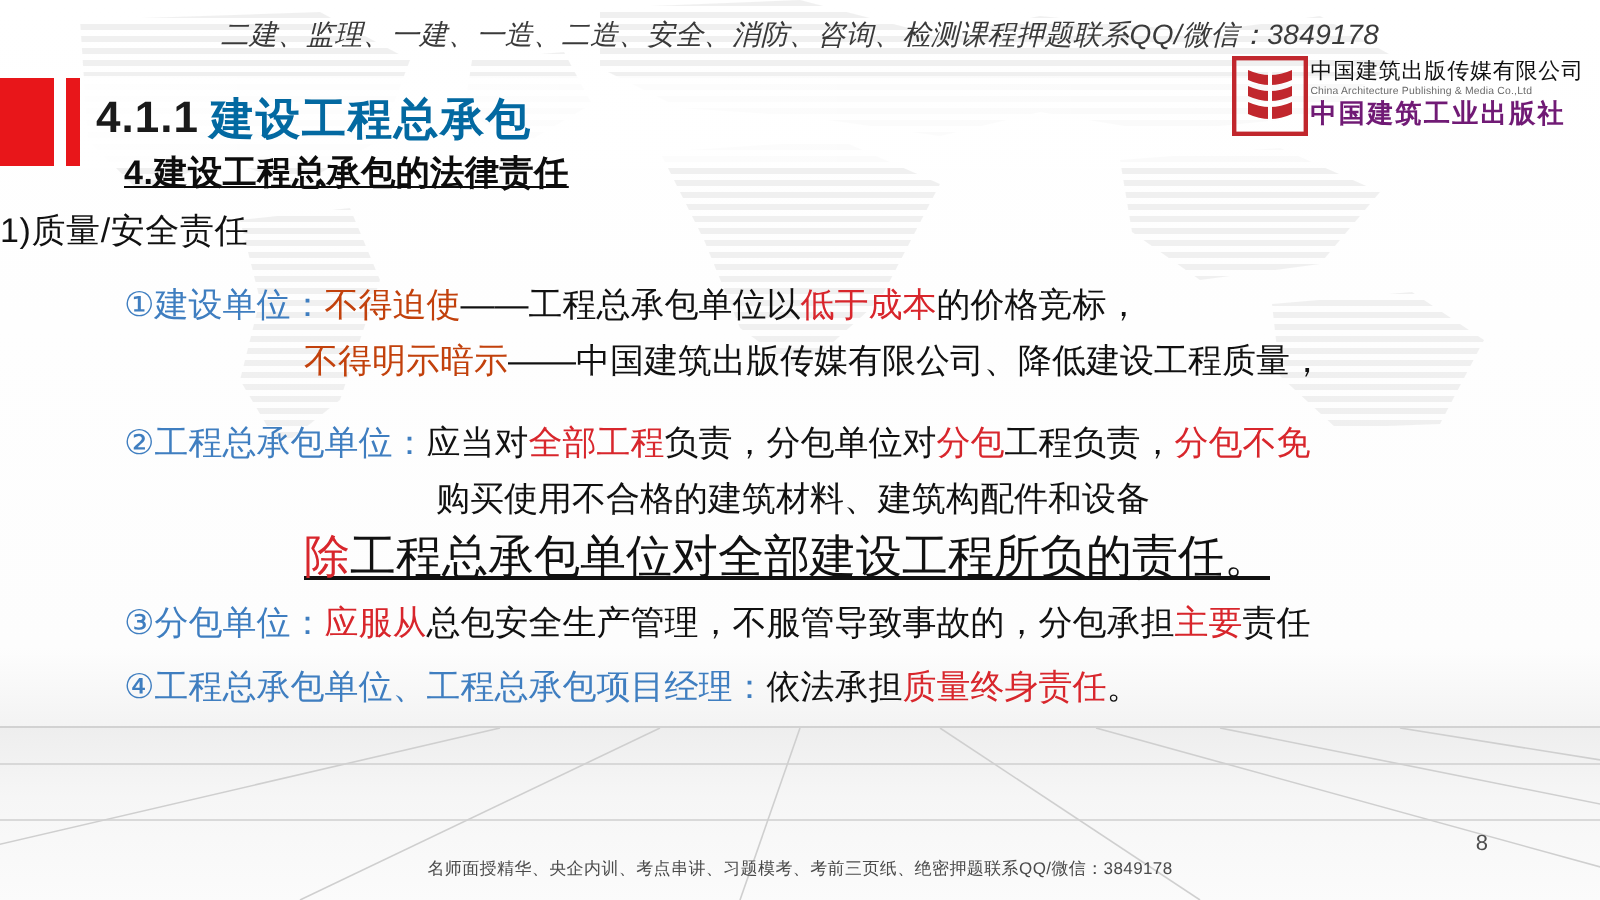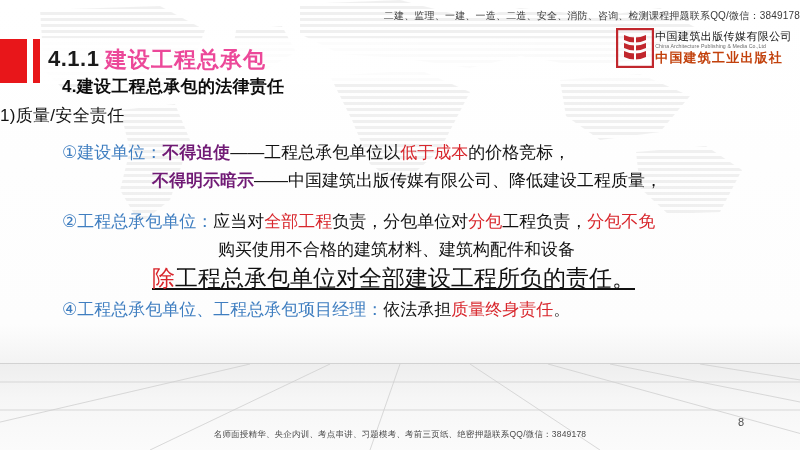--- a/index.html
+++ b/index.html
@@ -41,25 +41,26 @@
   .floor-top-line {
     position: absolute;
     left: 0; right: 0; bottom: 86px; height: 1px;
     background: #d2d2d2;
   }
 
   
   .top-watermark {
     position: absolute;
     top: 9px; left: 0; right: 0;
-    text-align: right;
-    font-size: 10px;
+    text-align: center;
+    font-size: 14px;
     color: #3a3a3a;
     letter-spacing: .2px;
     white-space: nowrap;
+    font-style: italic;
   }
 
   
   .header {
     position: absolute;
     left: 0; top: 38px;
     width: 800px; height: 46px;
   }
   .header-bg {
     position: absolute; inset: 0;
@@ -83,21 +84,21 @@
     font-size: 22px;
     font-weight: bold;
     color: #1a1a1a;
     letter-spacing: .5px;
   }
   .title-text {
     position: absolute;
     left: 105px; top: 7px;
     font-size: 22px;
     font-weight: bold;
-    color: #ec4899;
+    color: #0369a1;
     letter-spacing: 1px;
   }
 
   
   .logo {
     position: absolute;
     right: 8px; top: 26px;
     height: 44px;
     display: flex;
     align-items: center;
@@ -117,21 +118,21 @@
   }
   .logo-en {
     font-size: 5.2px;
     color: #6a6a6a;
     letter-spacing: .1px;
     white-space: nowrap;
     margin-top: 1px;
   }
   .logo-cn2 {
     font-size: 13px;
-    color: #c2410c;
+    color: #701a75;
     font-weight: bold;
     letter-spacing: 1.2px;
     white-space: nowrap;
     margin-top: 2px;
     font-family: "DejaVu Serif", "Liberation Serif", serif;
   }
 
   
   .body {
     position: absolute;
@@ -142,39 +143,40 @@
     white-space: nowrap;
     color: #111111;
   }
   .h-sub {
     padding-left: 62px;
     font-size: 17px;
     font-weight: bold;
     color: #0d0d0d;
     letter-spacing: .3px;
     line-height: 26px;
+    text-decoration: underline;
   }
   .h-item {
     font-size: 17px;
     color: #111111;
     letter-spacing: .3px;
     line-height: 28px;
     margin-top: 2px;
   }
   .p1  { padding-left: 62px;  margin-top: 9px;  line-height: 28px; font-size: 17px; }
   .p2  { padding-left: 152px; margin-top: 0;    line-height: 28px; font-size: 17px; }
   .p3  { padding-left: 218px; margin-top: 0;    line-height: 28px; font-size: 17px; }
   .p4  { padding-left: 62px;  margin-top: 13px; line-height: 28px; font-size: 17px; }
   .p5  { padding-left: 152px; margin-top: 0;    line-height: 28px; font-size: 23px; text-decoration: underline; }
   .p6  { padding-left: 62px;  margin-top: 6px;  line-height: 28px; font-size: 17px; }
   .p7  { padding-left: 62px;  margin-top: 4px;  line-height: 28px; font-size: 17px; }
 
   .c-blue   { color: #3f7ec0; }
   .c-red    { color: #d8262c; }
-  .c-purple { color: #701a75; font-weight: bold; }
+  .c-purple { color: #c2410c; }
   .c-black  { color: #111111; }
 
   
   .footer-watermark {
     position: absolute;
     left: 0; right: 0; bottom: 9px;
     text-align: center;
     font-size: 8.5px;
     color: #4a4a4a;
     letter-spacing: .2px;
@@ -261,20 +263,21 @@
     <div class="h-sub line">4.建设工程总承包的法律责任</div>
     <div class="h-item line">1)质量/安全责任</div>
 
     <div class="line p1"><span class="c-blue">①建设单位：</span><span class="c-purple">不得迫使</span><span class="c-black">——工程总承包单位以</span><span class="c-red">低于成本</span><span class="c-black">的价格竞标，</span></div>
     <div class="line p2"><span class="c-purple">不得明示暗示</span><span class="c-black">——中国建筑出版传媒有限公司、降低建设工程质量，</span></div>
     <div class="line p4"><span class="c-blue">②工程总承包单位：</span><span class="c-black">应当对</span><span class="c-red">全部工程</span><span class="c-black">负责，分包单位对</span><span class="c-red">分包</span><span class="c-black">工程负责，</span><span class="c-red">分包不免</span></div>
 
     <div class="line p3"><span class="c-black">购买使用不合格的建筑材料、建筑构配件和设备</span></div>
     <div class="line p5"><span class="c-red">除</span><span class="c-black">工程总承包单位对全部建设工程所负的责任。</span></div>
 
+    <div class="line p6"><span class="c-blue">③分包单位：</span><span class="c-red">应服从</span><span class="c-black">总包安全生产管理，不服管导致事故的，分包承担</span><span class="c-red">主要</span><span class="c-black">责任</span></div>
 
     <div class="line p7"><span class="c-blue">④工程总承包单位、工程总承包项目经理：</span><span class="c-black">依法承担</span><span class="c-red">质量终身责任</span><span class="c-black">。</span></div>
   </div>
 
   <div class="footer-watermark">名师面授精华、央企内训、考点串讲、习题模考、考前三页纸、绝密押题联系QQ/微信：3849178</div>
   <div class="page-number">8</div>
 
 </div>
 
 </body></html>

